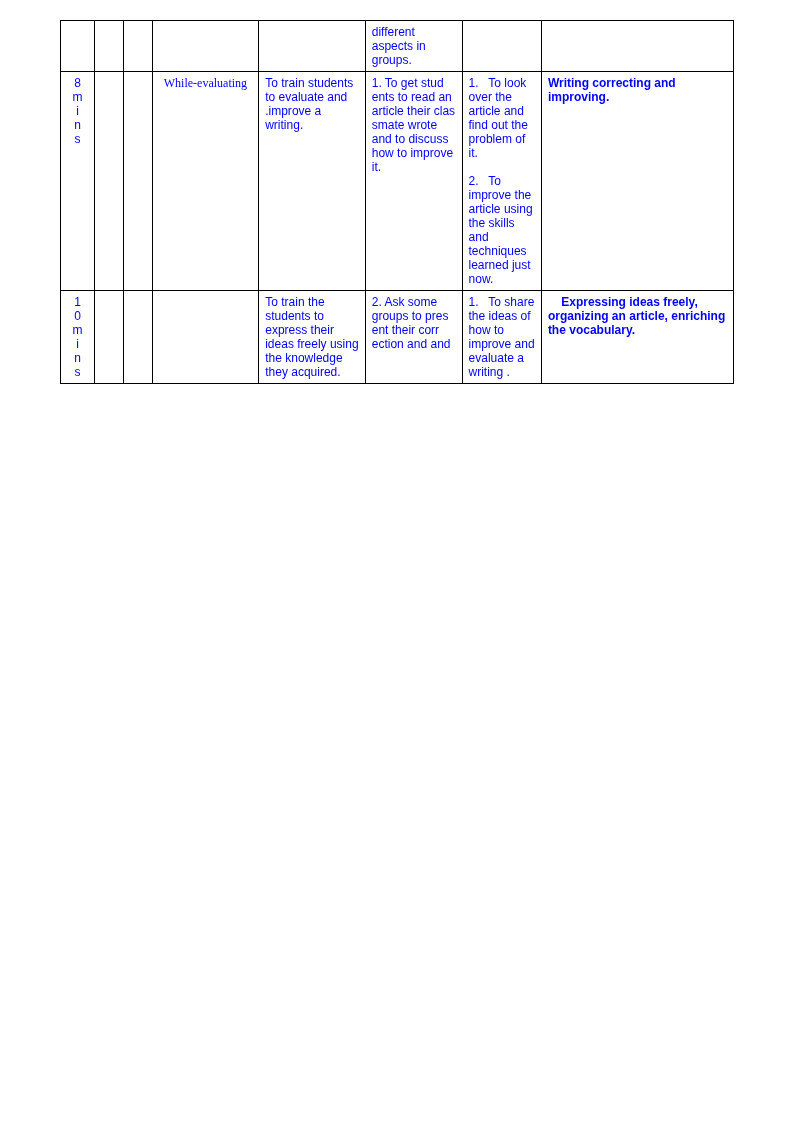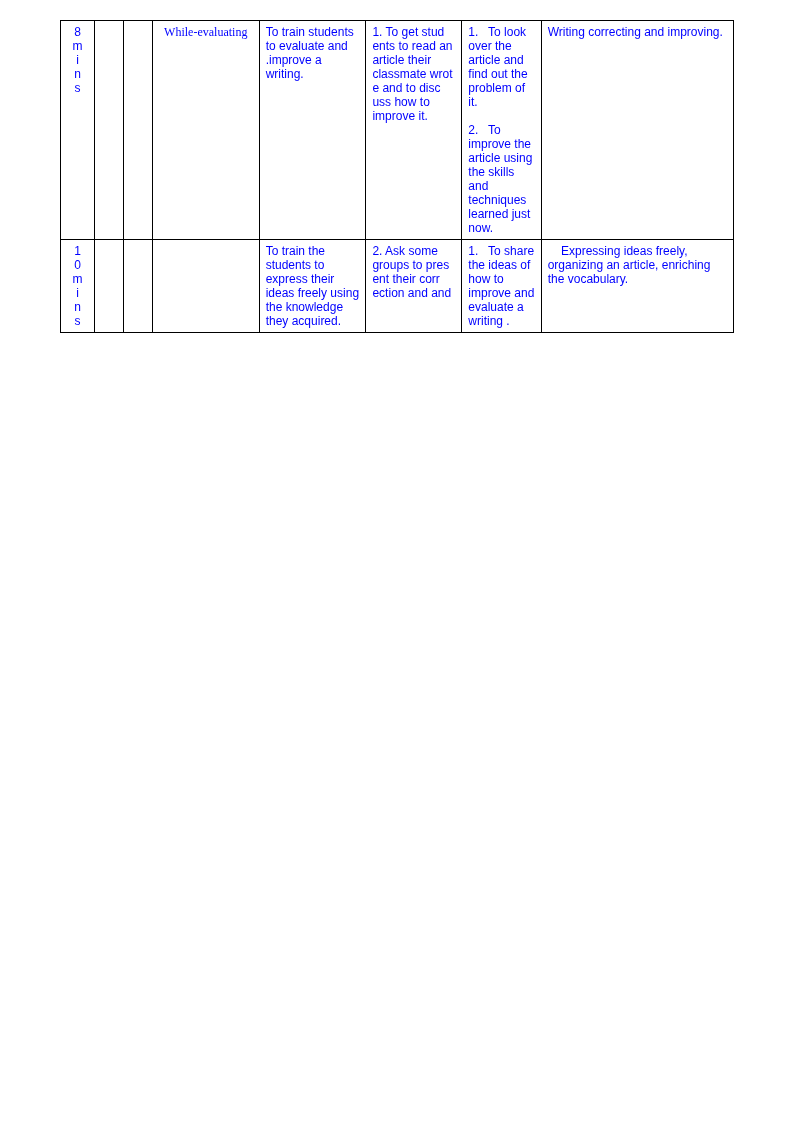--- a/index.html
+++ b/index.html
@@ -51,29 +51,42 @@
       width: 110px;
     }
     .cell-procedure {
       width: 100px;
     }
     .cell-interaction {
       width: 80px;
     }
     .cell-rationale {
       width: 200px;
+      font-weight: bold;
     }
   </style>
 </head>
 <body>
 
 <div class="page">
   <table>
 
     <tbody>
+        <tr>
+      <td class="cell-time"></td>
+      <td class="cell-col2"></td>
+      <td class="cell-col3"></td>
+      <td class="cell-stage"></td>
+      <td class="cell-aim"></td>
+      <td class="cell-procedure">
+        <span>different aspects in groups.</span>
+      </td>
+      <td class="cell-interaction"></td>
+      <td class="cell-rationale"></td>
+    </tr>
 
     <tr>
       <td class="cell-time">
         <span>8<br>m<br>i<br>n<br>s</span>
       </td>
       <td class="cell-col2"></td>
       <td class="cell-col3"></td>
       <td class="cell-stage">
         <span>While-evaluating</span>
       </td>

